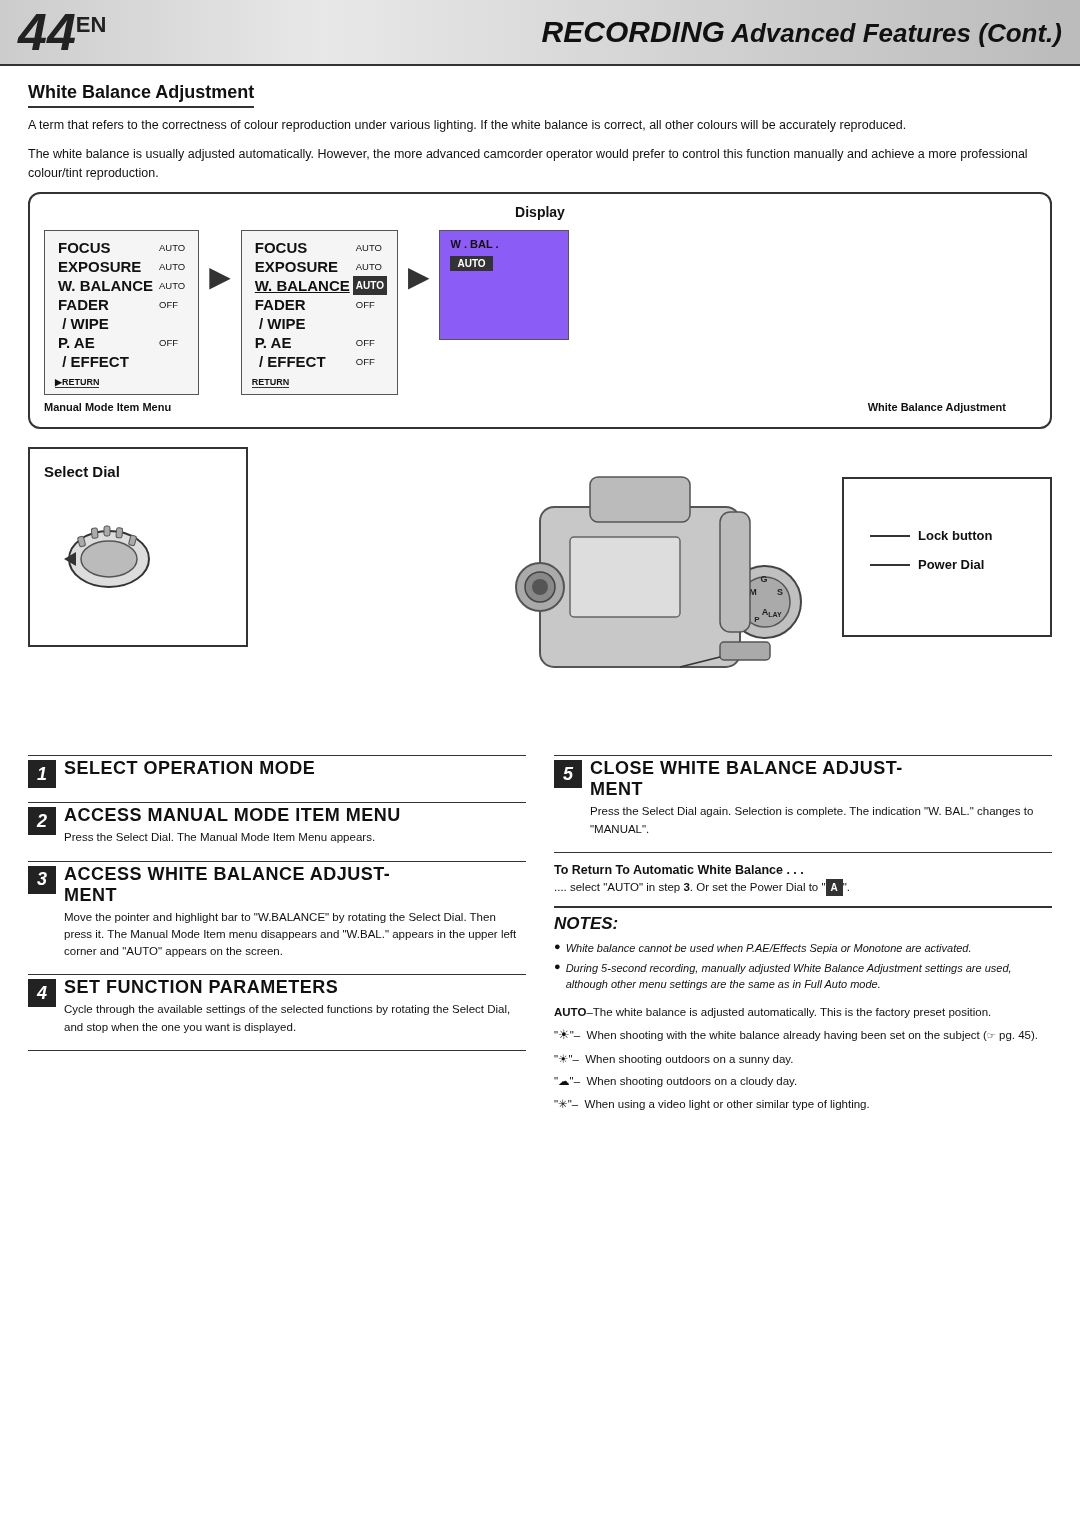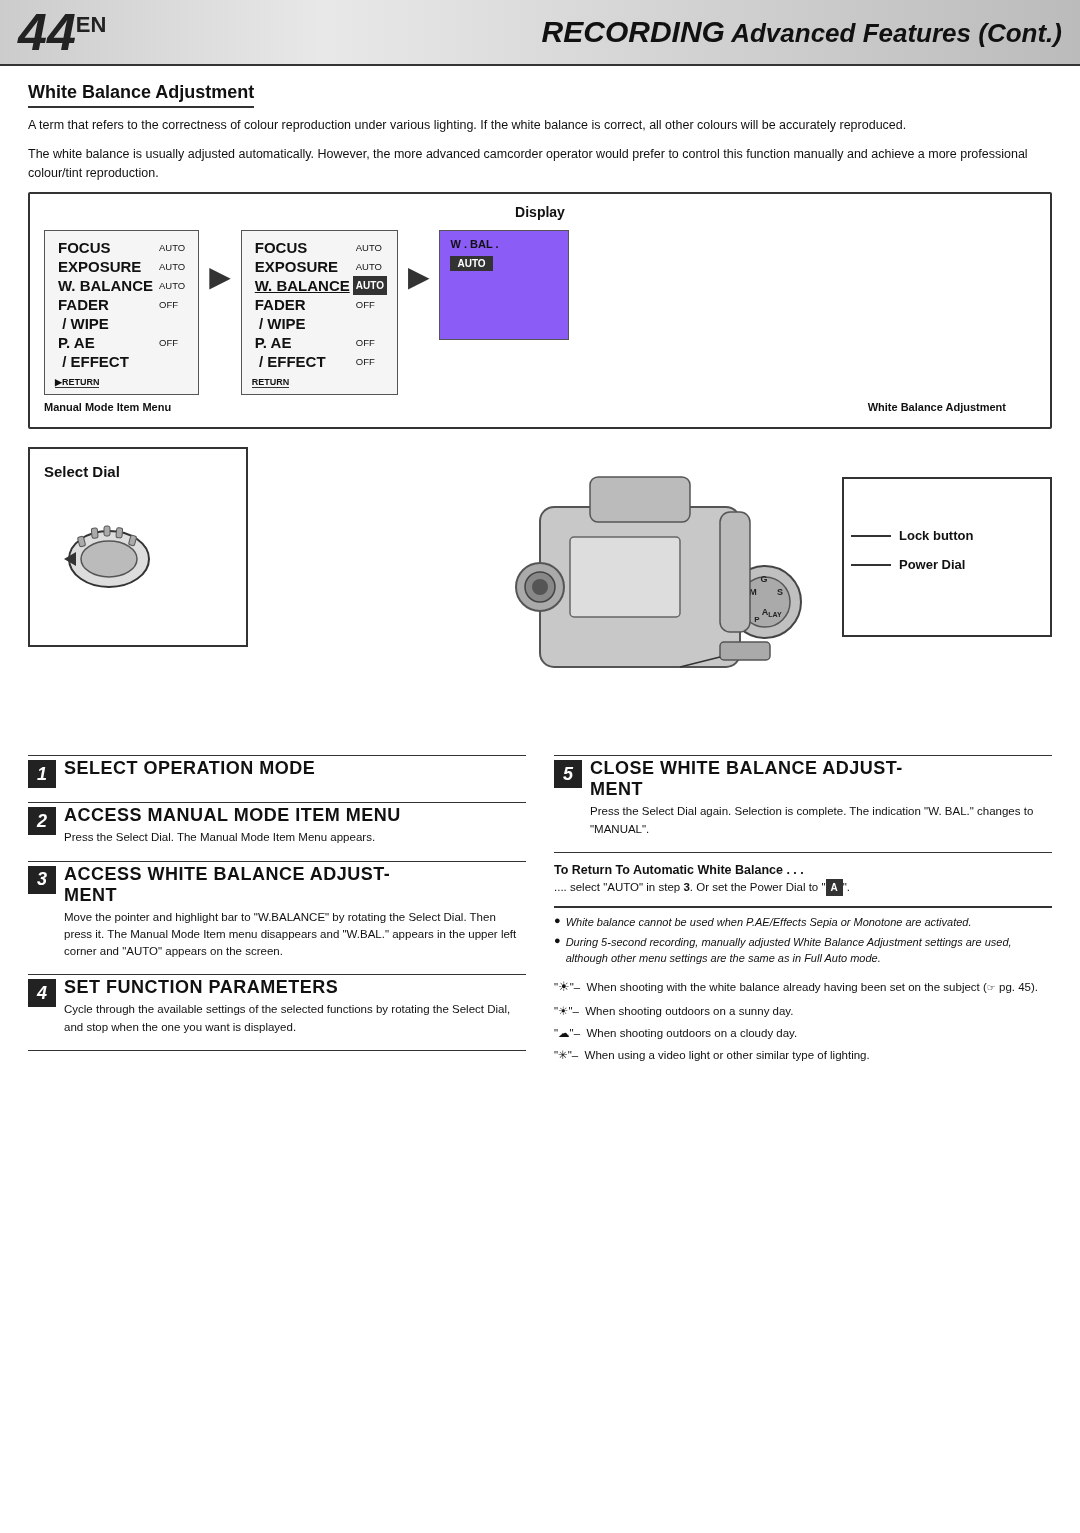--- a/index.html
+++ b/index.html
@@ -59,21 +59,21 @@
 
     .intro-text {
       font-size: 12.5px;
       line-height: 1.5;
       margin-bottom: 10px;
     }
 
     
     .display-box {
       border: 2px solid #333;
-      border-radius: 2px;
+      border-radius: 12px;
       padding: 10px 14px 14px 14px;
       margin-bottom: 18px;
       background: #fff;
     }
     .display-box-title {
       text-align: center;
       font-weight: bold;
       font-size: 14px;
       margin-bottom: 10px;
     }
@@ -180,21 +180,21 @@
       justify-content: center;
       align-items: flex-end;
       position: relative;
       min-height: 280px;
     }
 
     .lock-power-box {
       border: 2px solid #333;
       min-width: 210px;
       min-height: 160px;
-      padding: 12px 7px;
+      padding: 12px 26px;
       display: flex;
       flex-direction: column;
       justify-content: center;
       align-items: flex-start;
       position: absolute;
       right: 0;
       top: 30px;
     }
     .lock-power-item {
       display: flex;
@@ -560,31 +560,33 @@
         </div>
       </div>
       <div class="step-header-line"></div>
 
       <div style="margin: 10px 0 10px 0;">
         <div class="to-return-heading">To Return To Automatic White Balance . . .</div>
         <div class="to-return-text">.... select "AUTO" in step <strong>3</strong>. Or set the Power Dial to "<span class="inline-box">A</span>".</div>
       </div>
 
       <div class="notes-block">
+        <div class="notes-heading"><strong>NOTES:</strong></div>
         <div class="notes-bullet">
           <span class="notes-bullet-dot">●</span>
           <span class="notes-text">White balance cannot be used when P.AE/Effects Sepia or Monotone are activated.</span>
         </div>
         <div class="notes-bullet">
           <span class="notes-bullet-dot">●</span>
           <span class="notes-text">During 5-second recording, manually adjusted White Balance Adjustment settings are used, although other menu settings are the same as in Full Auto mode.</span>
         </div>
       </div>
 
       <div class="bottom-desc">
+        <p><strong>AUTO</strong>–The white balance is adjusted automatically. This is the factory preset position.</p>
         <p>"<span style="font-size:13px;">☀</span>"–&nbsp; When shooting with the white balance already having been set on the subject (<span class="cf-arrow">☞</span> pg. 45).</p>
         <p>"☀"–&nbsp; When shooting outdoors on a sunny day.</p>
         <p>"☁"–&nbsp; When shooting outdoors on a cloudy day.</p>
         <p>"✳"–&nbsp; When using a video light or other similar type of lighting.</p>
       </div>
 
     </div>
   </div>
 
 </div>

